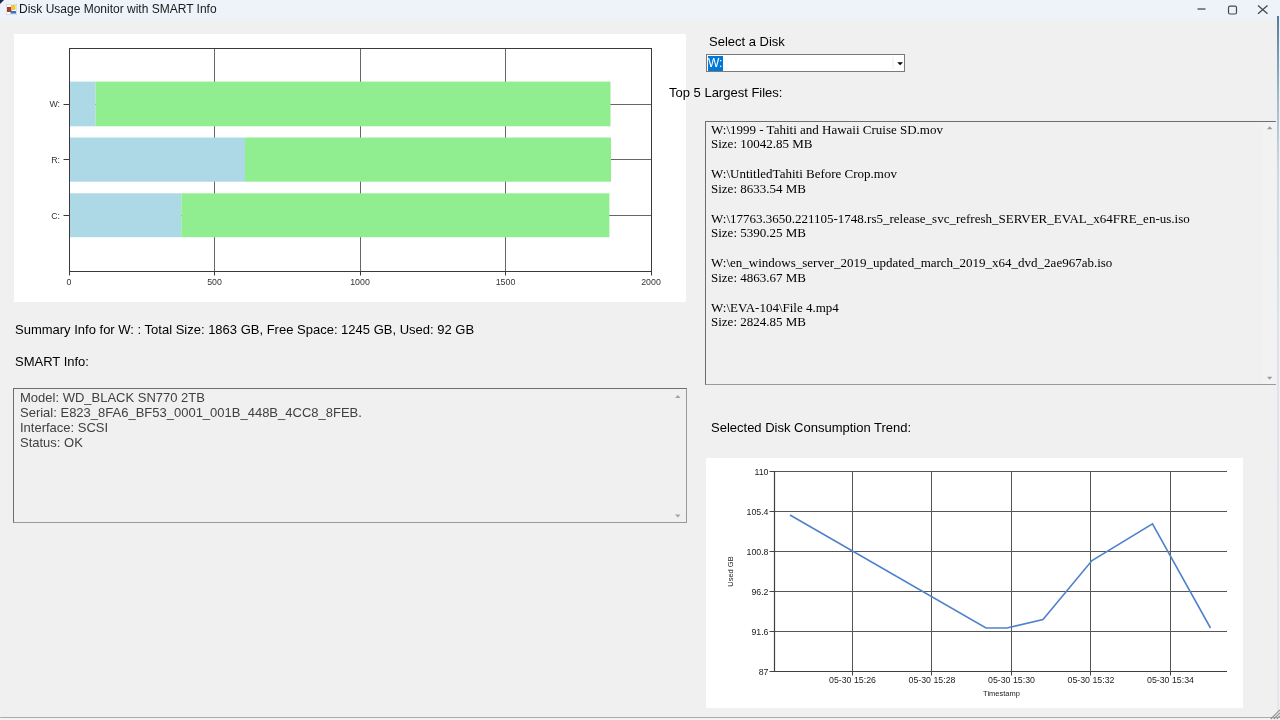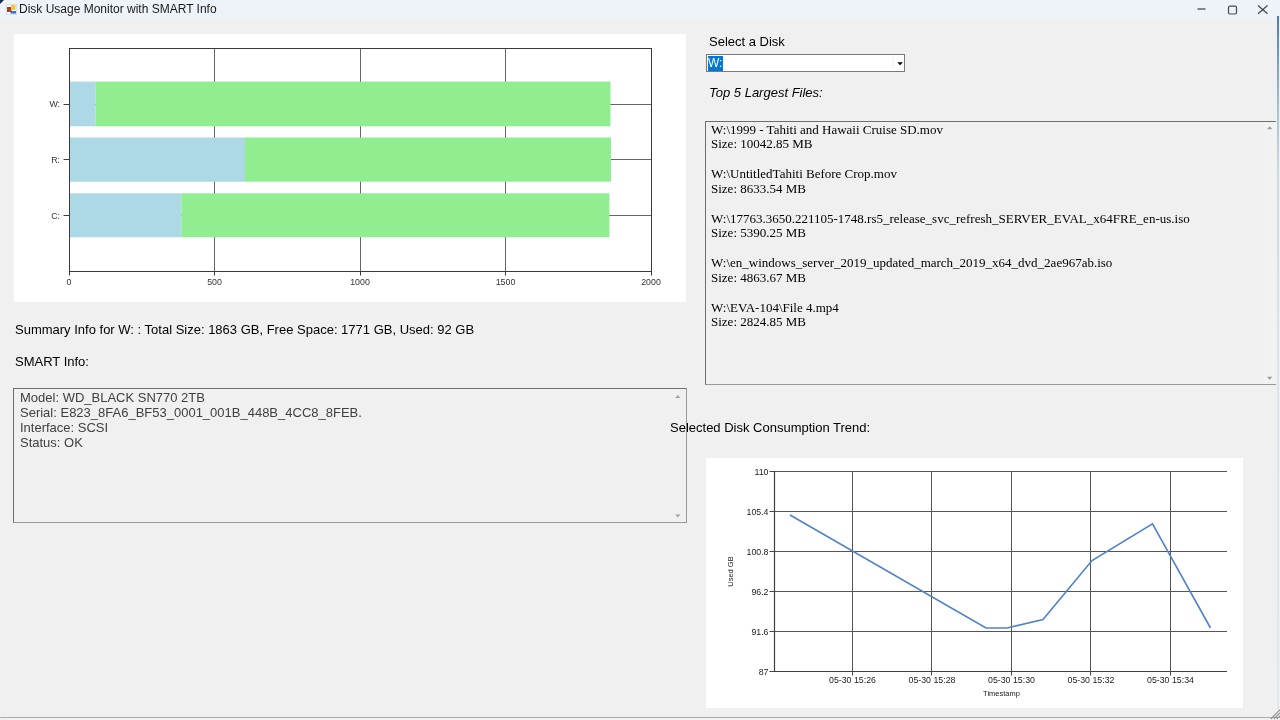--- a/index.html
+++ b/index.html
@@ -68,21 +68,21 @@
     <text x="200.5" y="250.5" text-anchor="middle">500</text>
     <text x="346" y="250.5" text-anchor="middle">1000</text>
     <text x="491.5" y="250.5" text-anchor="middle">1500</text>
     <text x="637" y="250.5" text-anchor="middle">2000</text>
     <text x="46" y="73.2" text-anchor="end">W:</text>
     <text x="46" y="128.8" text-anchor="end">R:</text>
     <text x="46" y="184.5" text-anchor="end">C:</text>
   </g>
 </svg>
 
-<div class="lbl" style="left:15px;top:321.6px;">Summary Info for W: : Total Size: 1863 GB, Free Space: 1771 GB, Used: 92 GB</div>
+<div class="lbl" style="left:15px;top:321.6px;">Summary Info for W: : Total Size: 1863 GB, Free Space: 1245 GB, Used: 92 GB</div>
 <div class="lbl" style="left:15px;top:354.3px;text-align:center;">SMART Info:</div>
 
 <div class="abs" style="left:13px;top:388px;width:674px;height:135px;background:#f0f0f0;border-style:solid;border-width:1px;border-color:#6e6e6e #999 #999 #6e6e6e;"></div>
 <div class="abs" style="left:20px;top:389.6px;font-size:13px;line-height:15px;color:#404040;white-space:pre;">Model: WD_BLACK SN770 2TB
 Serial: E823_8FA6_BF53_0001_001B_448B_4CC8_8FEB.
 Interface: SCSI
 Status: OK</div>
 <svg class="abs" style="left:672px;top:392px;" width="12" height="128" viewBox="0 0 12 128">
   <polygon points="5.8,3 8.5,6 3.1,6" fill="#a2a2a2"></polygon>
   <polygon points="5.8,125.5 8.5,122.5 3.1,122.5" fill="#a2a2a2"></polygon>
@@ -90,21 +90,21 @@
 
 <div class="lbl" style="left:709px;top:34.4px;">Select a Disk</div>
 
 <div class="abs" style="left:706px;top:54px;width:199px;height:18px;background:#fff;border:1px solid #7a7a7a;"></div>
 <div class="abs" style="left:707.5px;top:55.5px;height:15px;background:#0078d7;color:#fff;font-size:12px;line-height:15px;padding:0 0.5px;">W:</div>
 <svg class="abs" style="left:889px;top:55px;" width="16" height="16" viewBox="0 0 16 16">
   <line x1="4" y1="2" x2="4" y2="14" stroke="#ececec" stroke-width="1"></line>
   <polygon points="8.3,7.3 14,7.3 11.15,10.2" fill="#000"></polygon>
 </svg>
 
-<div class="lbl" style="left:709px;top:85.2px;font-style:italic;">Top 5 Largest Files:</div>
+<div class="lbl" style="left:669px;top:85.2px;">Top 5 Largest Files:</div>
 
 <div class="abs" style="left:705px;top:121px;width:571px;height:264px;background:#f0f0f0;border-style:solid;border-width:1px;border-color:#6e6e6e #999 #999 #6e6e6e;"></div>
 <div class="abs" style="left:711px;top:122.5px;font-size:13px;line-height:14.84px;color:#000;white-space:pre;font-family:Liberation Serif, serif;">W:\1999 - Tahiti and Hawaii Cruise SD.mov
 Size: 10042.85 MB
 
 W:\UntitledTahiti Before Crop.mov
 Size: 8633.54 MB
 
 W:\17763.3650.221105-1748.rs5_release_svc_refresh_SERVER_EVAL_x64FRE_en-us.iso
 Size: 5390.25 MB
@@ -114,21 +114,21 @@
 
 W:\EVA-104\File 4.mp4
 Size: 2824.85 MB</div>
 
 <div class="abs" style="left:1263px;top:122px;width:12.5px;height:262px;background:#f2f2f2;"></div>
 <svg class="abs" style="left:1263px;top:122px;" width="13" height="262" viewBox="0 0 13 262">
   <polygon points="6.7,4.3 9.4,7.3 4,7.3" fill="#9b9b9b"></polygon>
   <polygon points="6.7,257.7 9.4,254.7 4,254.7" fill="#9b9b9b"></polygon>
 </svg>
 
-<div class="lbl" style="left:670px;top:419.7px;">Selected Disk Consumption Trend:</div>
+<div class="lbl" style="left:711px;top:419.7px;">Selected Disk Consumption Trend:</div>
 
 <svg class="abs" style="left:706px;top:458px;background:#fff;" width="537" height="250" viewBox="0 0 537 250">
 
   <g stroke="#555" stroke-width="1">
     <line x1="68.5" y1="13.5" x2="521" y2="13.5"></line>
     <line x1="68.5" y1="53.5" x2="521" y2="53.5"></line>
     <line x1="68.5" y1="93.5" x2="521" y2="93.5"></line>
     <line x1="68.5" y1="133.5" x2="521" y2="133.5"></line>
     <line x1="68.5" y1="173.5" x2="521" y2="173.5"></line>
     <line x1="146.5" y1="13.5" x2="146.5" y2="213.5"></line>

